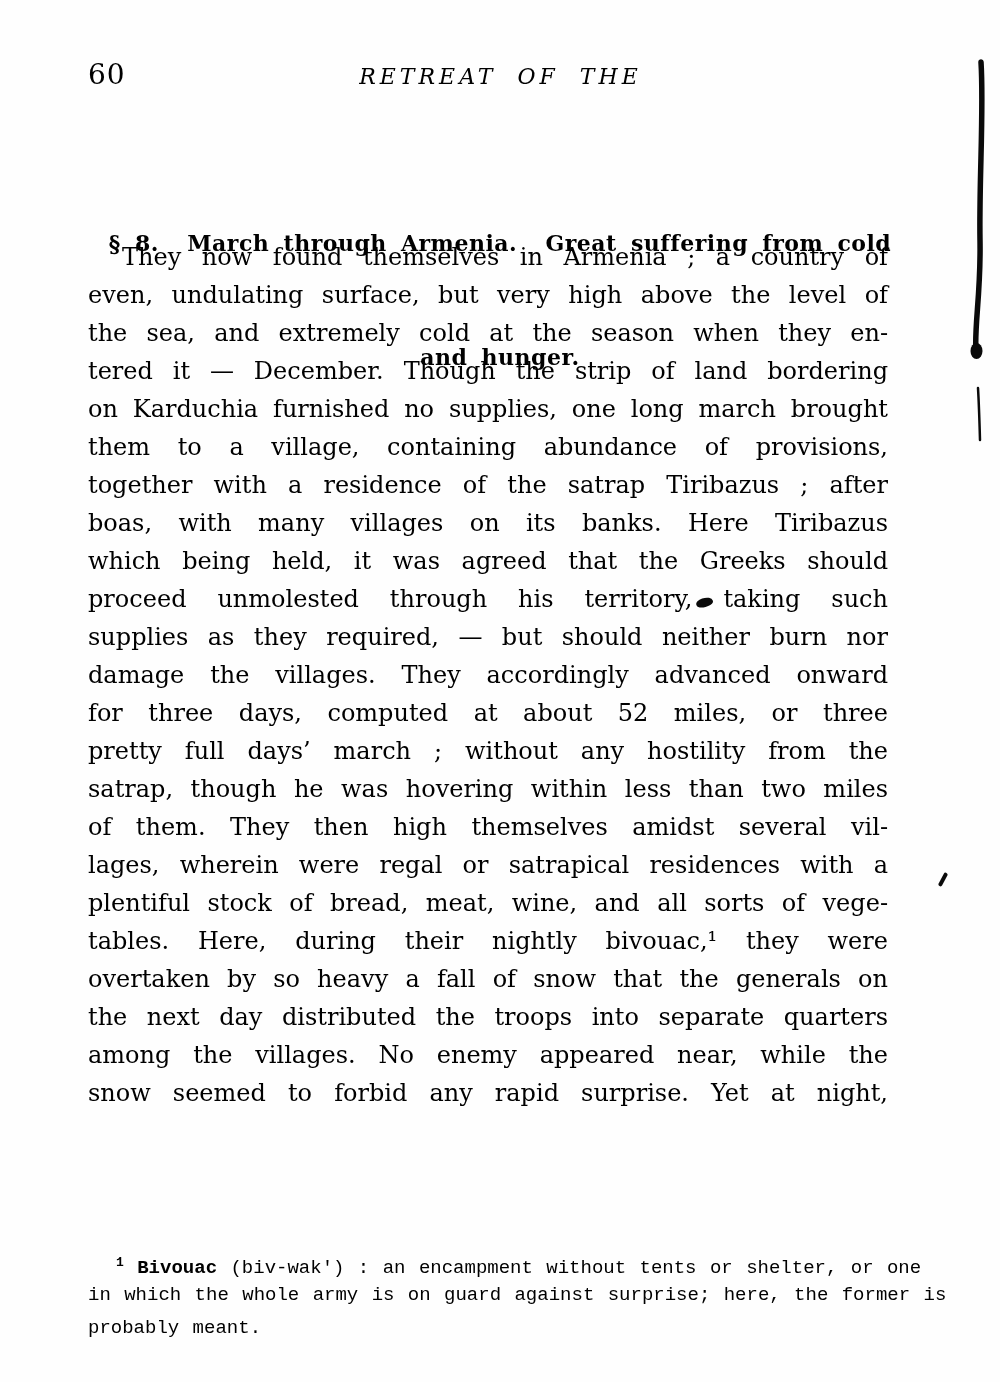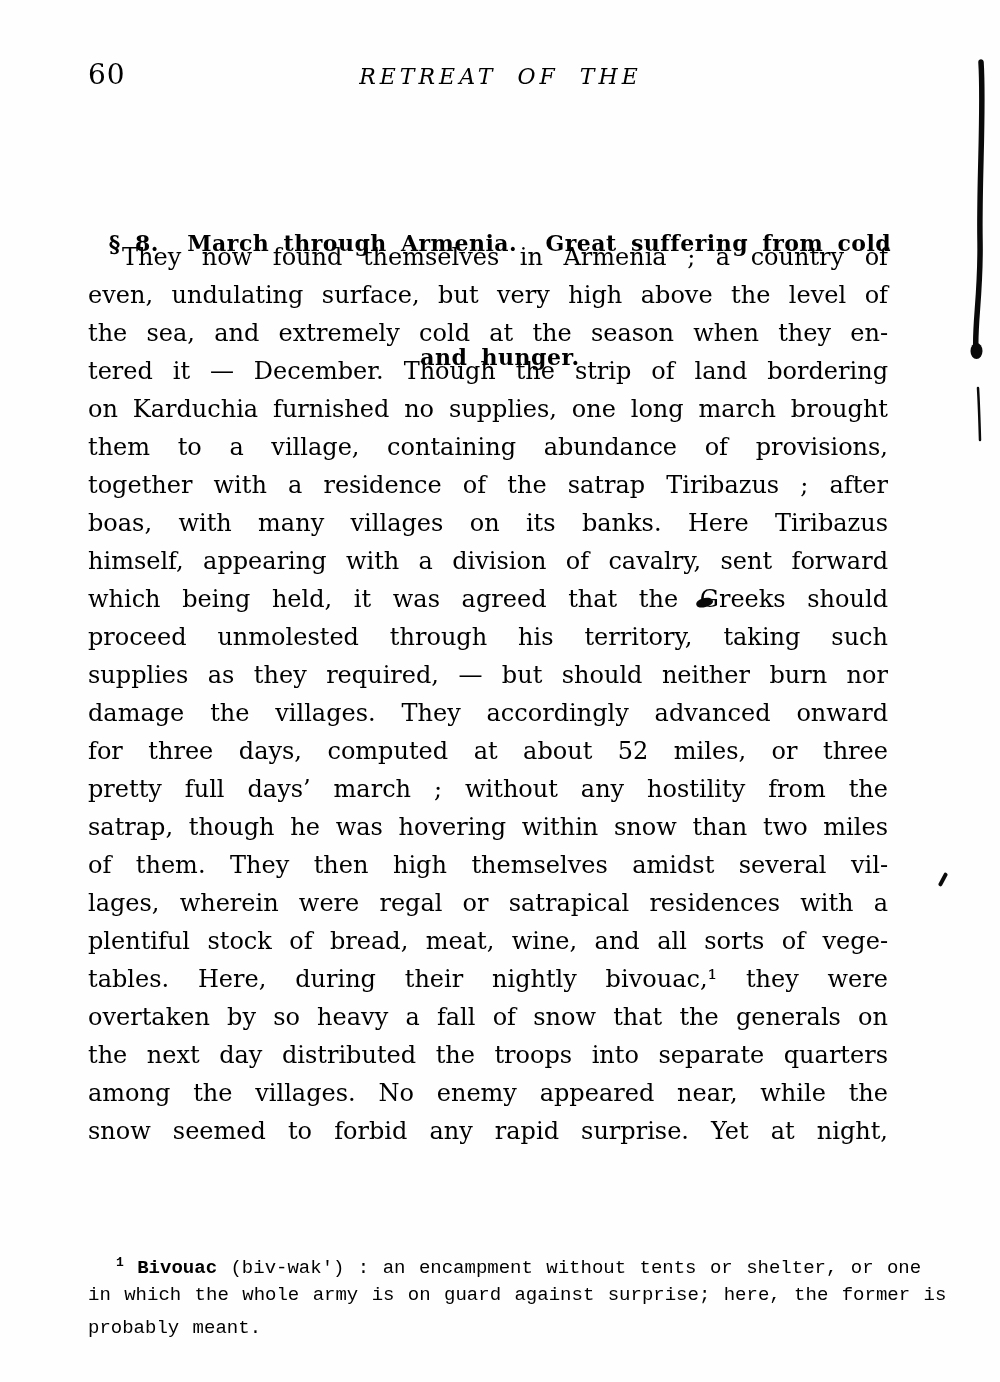--- a/index.html
+++ b/index.html
@@ -148,28 +148,27 @@
 
   <div class="body-text">
       <div class="body-line">They now found themselves in Armenia ; a country of</div>
       <div class="body-line">even, undulating surface, but very high above the level of</div>
       <div class="body-line">the sea, and extremely cold at the season when they en-</div>
       <div class="body-line">tered it — December. Though the strip of land bordering</div>
       <div class="body-line">on Karduchia furnished no supplies, one long march brought</div>
       <div class="body-line">them to a village, containing abundance of provisions,</div>
       <div class="body-line">together with a residence of the satrap Tiribazus ; after</div>
       <div class="body-line">boas, with many villages on its banks. Here Tiribazus</div>
-      <div class="body-line">himself, appearing with a division of cavalry, sent forward</div>
       <div class="body-line">which being held, it was agreed that the Greeks should</div>
       <div class="body-line">proceed unmolested through his territory, taking such</div>
       <div class="body-line">supplies as they required, — but should neither burn nor</div>
       <div class="body-line">damage the villages. They accordingly advanced onward</div>
       <div class="body-line">for three days, computed at about 52 miles, or three</div>
       <div class="body-line">pretty full days’ march ; without any hostility from the</div>
-      <div class="body-line">satrap, though he was hovering within snow than two miles</div>
+      <div class="body-line">satrap, though he was hovering within less than two miles</div>
       <div class="body-line">of them. They then high themselves amidst several vil-</div>
       <div class="body-line">lages, wherein were regal or satrapical residences with a</div>
       <div class="body-line">plentiful stock of bread, meat, wine, and all sorts of vege-</div>
       <div class="body-line">tables. Here, during their nightly bivouac,¹ they were</div>
       <div class="body-line">overtaken by so heavy a fall of snow that the generals on</div>
       <div class="body-line">the next day distributed the troops into separate quarters</div>
       <div class="body-line">among the villages. No enemy appeared near, while the</div>
       <div class="body-line">snow seemed to forbid any rapid surprise. Yet at night,</div>
     </div>
 

